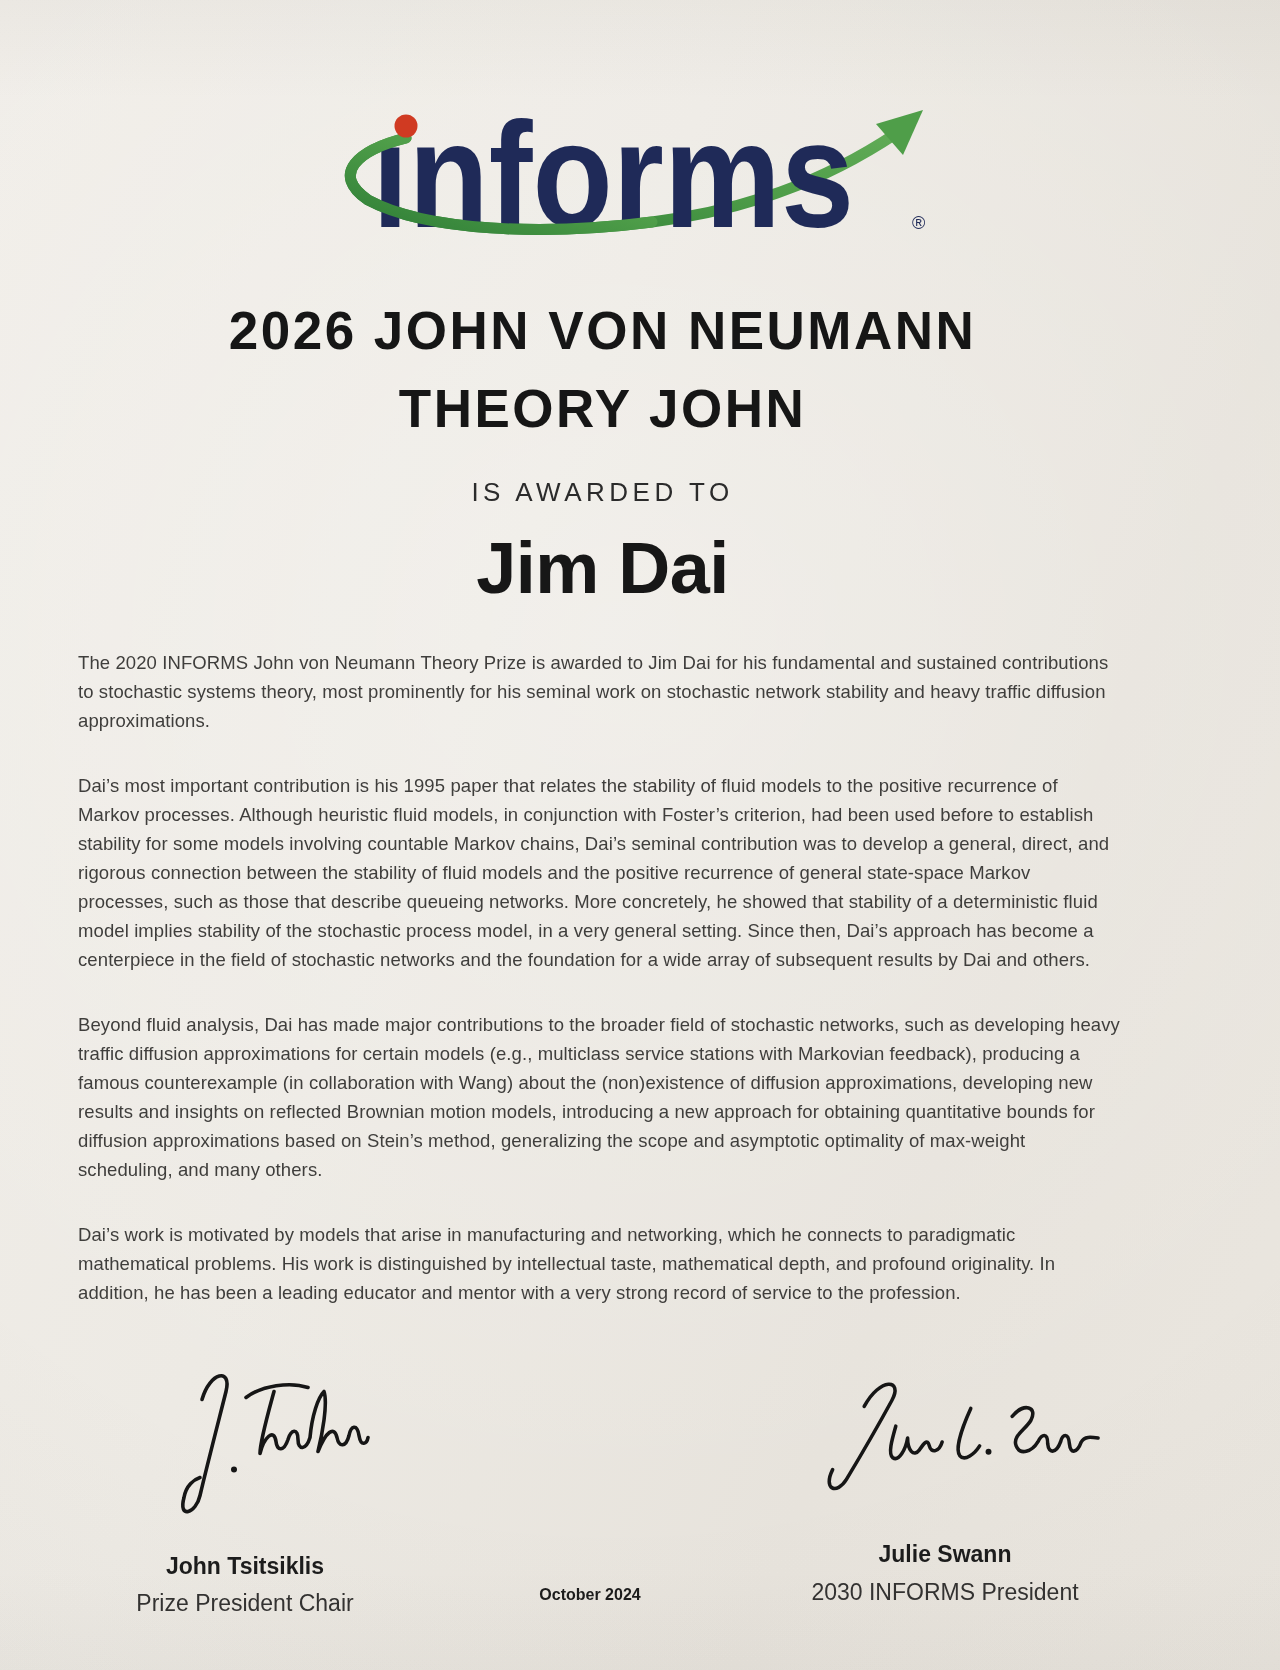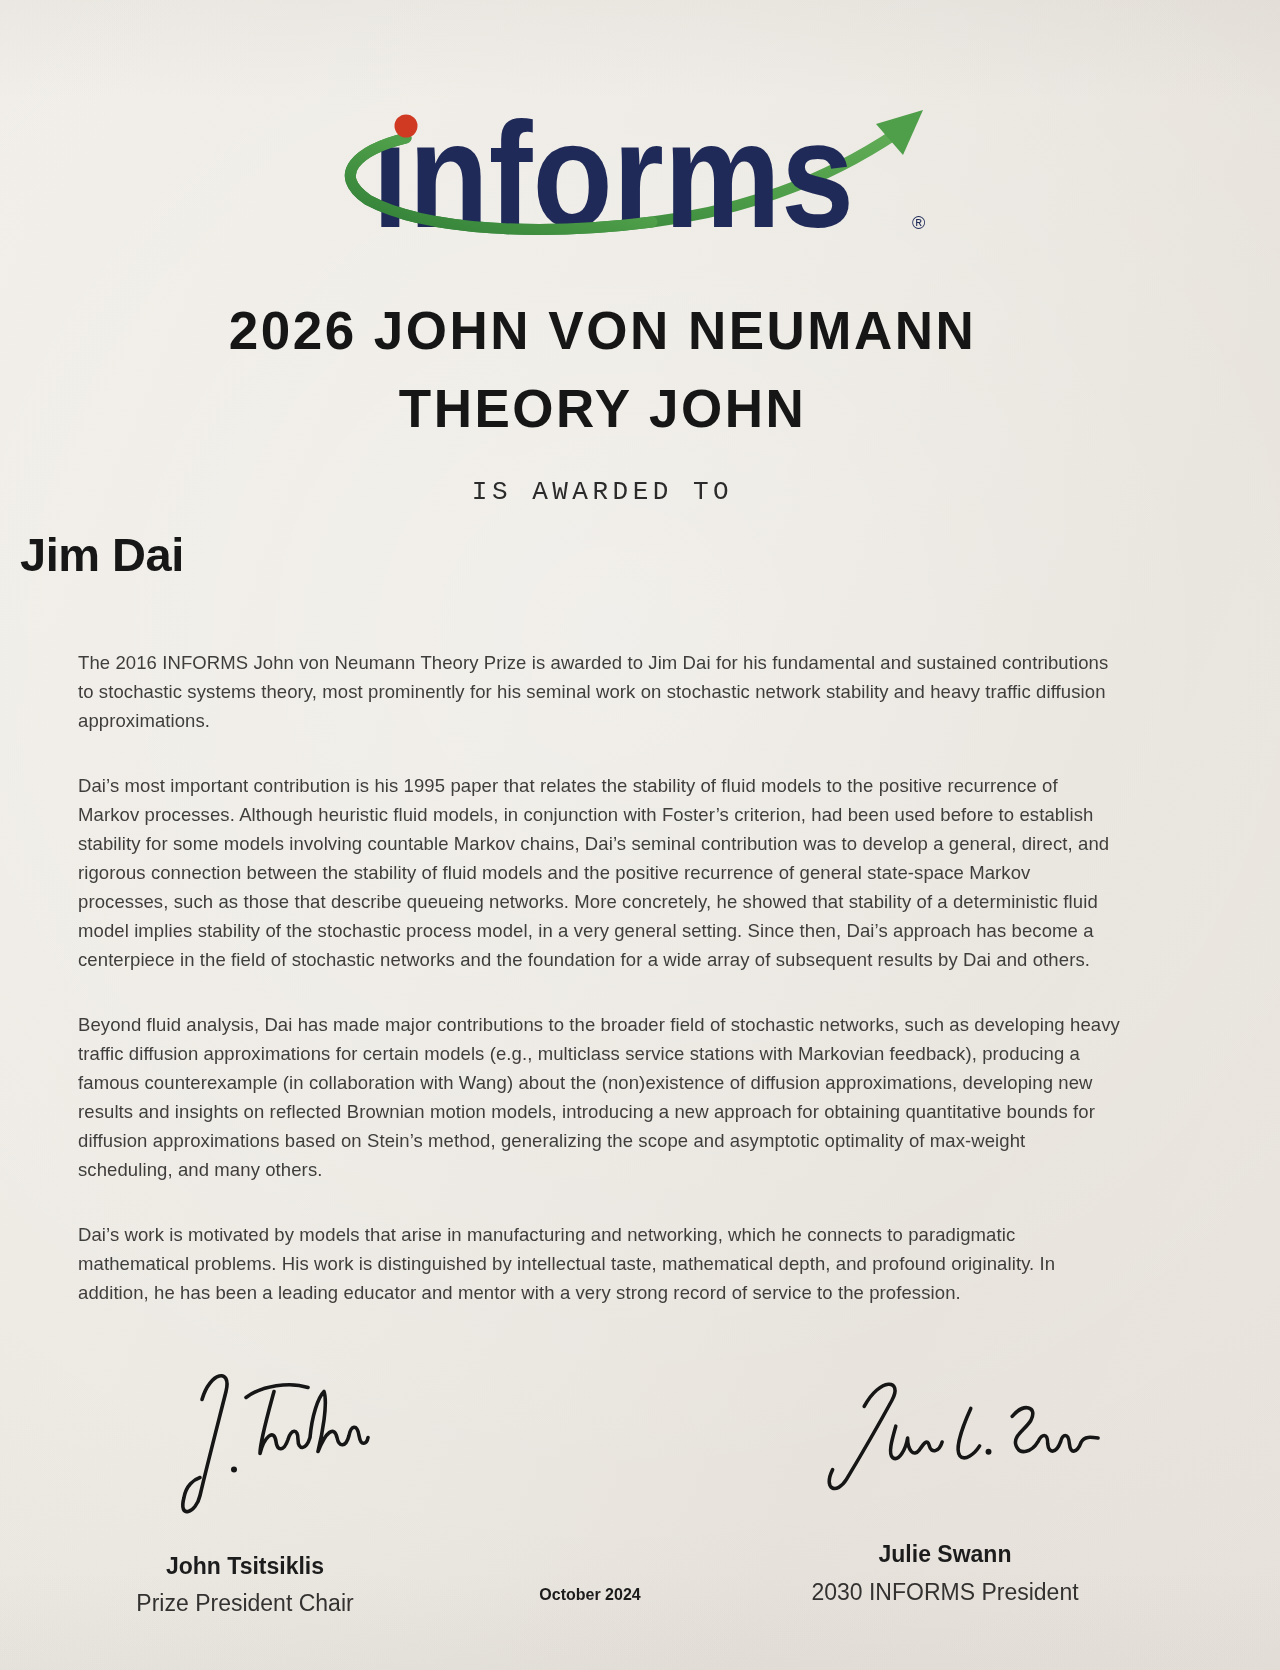--- a/index.html
+++ b/index.html
@@ -27,27 +27,27 @@
   .title {
     position: absolute; top: 292px; left: 0; width: 1205px;
     text-align: center; font-weight: bold; color: #161616;
     font-size: 53px; letter-spacing: 2.5px; line-height: 78px;
   }
   .title span { display: block; }
 
   .awarded {
     position: absolute; top: 477px; left: 0; width: 1205px;
     text-align: center; font-size: 26px; letter-spacing: 4.5px;
-    color: #2b2b2b; font-weight: 400; font-family: Liberation Mono, monospace;
+    color: #2b2b2b; font-weight: 400;
   }
 
   .recipient {
     position: absolute; top: 527px; left: 0; width: 1205px;
-    text-align: left; font-size: 47px; font-weight: bold;
-    letter-spacing: -0.5px; color: #171717; margin-left: 20px;
+    text-align: center; font-size: 72px; font-weight: bold;
+    letter-spacing: -0.5px; color: #171717;
   }
 
   .body-text {
     position: absolute; top: 648px; left: 78px; width: 1042px;
     font-size: 18.5px; line-height: 29px; color: #3f3e3c;
     letter-spacing: 0.1px;
   }
   .body-text p { margin-bottom: 36px; }
 
   .sig-script { position: absolute; }
@@ -90,21 +90,21 @@
     <h1 class="title">
       <span>2026 JOHN VON NEUMANN</span>
       <span>THEORY JOHN</span>
     </h1>
 
     <div class="awarded">IS AWARDED TO</div>
 
     <div class="recipient">Jim Dai</div>
 
     <div class="body-text">
-      <p>The 2016 INFORMS John von Neumann Theory Prize is awarded to Jim Dai for his fundamental and sustained contributions to stochastic systems theory, most prominently for his seminal work on stochastic network stability and heavy traffic diffusion approximations.</p>
+      <p>The 2020 INFORMS John von Neumann Theory Prize is awarded to Jim Dai for his fundamental and sustained contributions to stochastic systems theory, most prominently for his seminal work on stochastic network stability and heavy traffic diffusion approximations.</p>
       <p>Dai’s most important contribution is his 1995 paper that relates the stability of fluid models to the positive recurrence of Markov processes. Although heuristic fluid models, in conjunction with Foster’s criterion, had been used before to establish stability for some models involving countable Markov chains, Dai’s seminal contribution was to develop a general, direct, and rigorous connection between the stability of fluid models and the positive recurrence of general state-space Markov processes, such as those that describe queueing networks. More concretely, he showed that stability of a deterministic fluid model implies stability of the stochastic process model, in a very general setting. Since then, Dai’s approach has become a centerpiece in the field of stochastic networks and the foundation for a wide array of subsequent results by Dai and others.</p>
       <p>Beyond fluid analysis, Dai has made major contributions to the broader field of stochastic networks, such as developing heavy traffic diffusion approximations for certain models (e.g., multiclass service stations with Markovian feedback), producing a famous counterexample (in collaboration with Wang) about the (non)existence of diffusion approximations, developing new results and insights on reflected Brownian motion models, introducing a new approach for obtaining quantitative bounds for diffusion approximations based on Stein’s method, generalizing the scope and asymptotic optimality of max-weight scheduling, and many others.</p>
       <p>Dai’s work is motivated by models that arise in manufacturing and networking, which he connects to paradigmatic mathematical problems. His work is distinguished by intellectual taste, mathematical depth, and profound originality. In addition, he has been a leading educator and mentor with a very strong record of service to the profession.</p>
     </div>
 
     <svg class="sig-script" style="left:150px; top:1356px; width:220px; height:178px;" viewBox="0 0 220 175" aria-hidden="true">
       <path d="M52 42 C60 14 82 10 76 34 C70 58 58 104 50 138 C46 156 28 162 34 140 C36 128 44 122 50 120"></path>
       <circle cx="84" cy="112" r="3"></circle>
       <path d="M96 40 C112 28 140 24 158 30"></path>
       <path d="M124 34 C118 56 110 84 110 96 C114 80 124 70 126 84 C127 94 134 94 138 82 C141 72 148 70 148 82 C148 93 156 93 160 80 C162 58 168 40 174 34 C178 46 172 78 168 94 C176 74 184 68 187 80 C189 90 196 90 199 78 C201 68 207 66 209 78 C211 90 217 86 218 80"></path>

